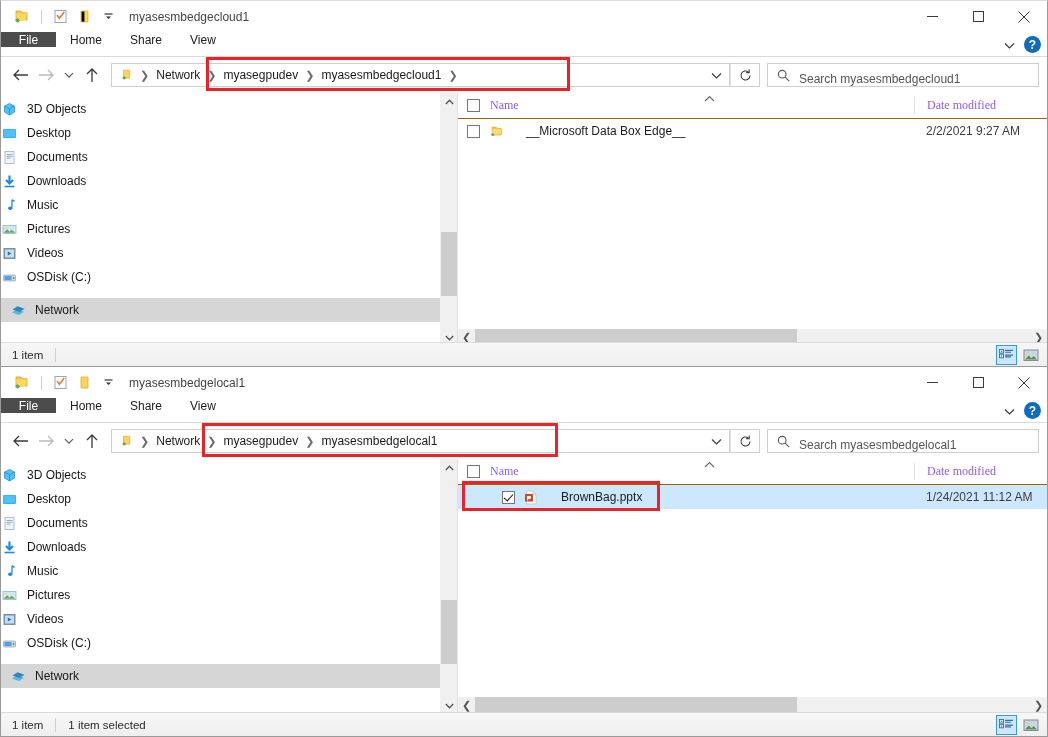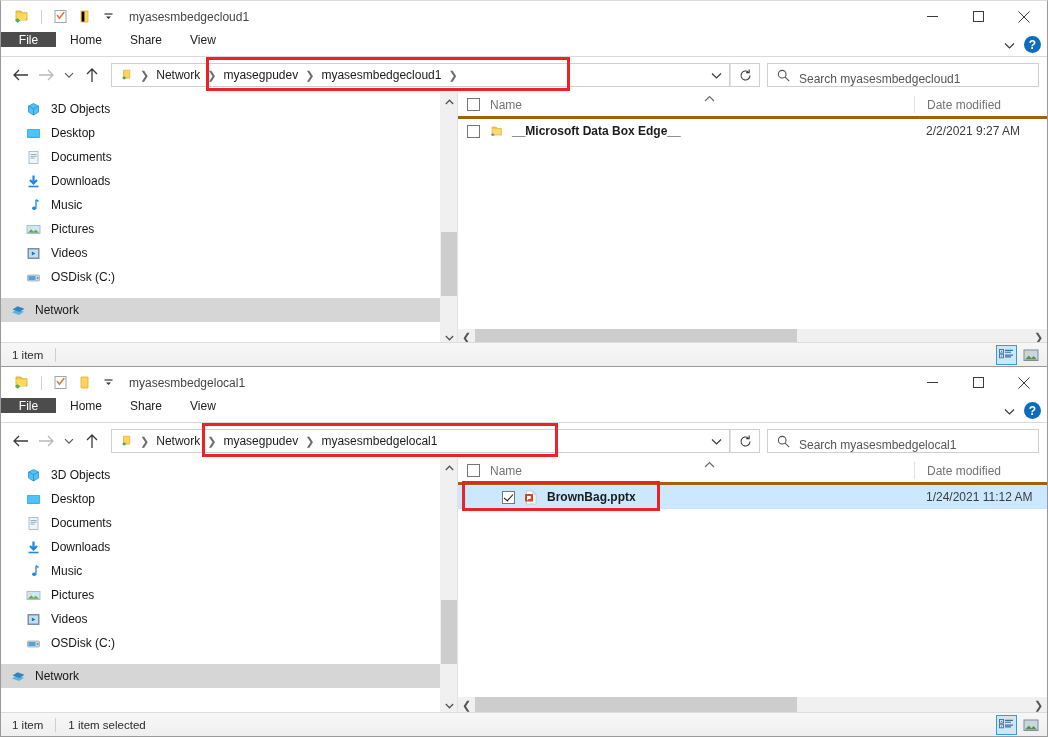--- a/index.html
+++ b/index.html
@@ -138,21 +138,21 @@
   .navpane {
     position: relative;
     width: 456px;
     background: #ffffff;
     border-right: 0;
     overflow: hidden;
   }
   .nav-items { padding-top: 4px; }
   .nav-item {
     height: 24px; display: flex; align-items: center;
-    padding-left: 24px; gap: 9px;
+    gap: 9px;
     font-size: 12px; color: #161616;
   }
   .nav-item.network-root { padding-left: 8px; background: #d6d6d6; margin-top: 9px; }
   .nav-ic { width: 17px; height: 17px; display: flex; align-items: center; justify-content: center; }
 
   .vscroll {
     position: absolute; right: 0; top: 0; width: 17px; height: 100%;
     background: #f0f0f0;
     border-left: 1px solid #f0f0f0;
   }
@@ -161,23 +161,23 @@
     color: #555;
   }
   .vscroll .arrow.bottom { position: absolute; bottom: 0; left: 0; right: 0; }
   .vthumb { position: absolute; left: 0; right: 0; background: #cdcdcd; }
 
   .divider-v { width: 1px; background: #e2e2e2; }
 
   .filepane { position: relative; flex: 1; background: #ffffff; overflow: hidden; }
   .colheader {
     height: 26px; display: flex; align-items: center;
-    border-bottom: 3px solid #a16207;
+    border-bottom: 1px solid #a16207;
     position: relative;
-    font-size: 12px; color: #737373;
+    font-size: 12px; color: #8b5cf6; font-family: Liberation Serif, serif;
   }
   .col-check {
     width: 30px; display: flex; align-items: center; justify-content: center;
   }
   .chk {
     width: 13px; height: 13px; border: 1px solid #767676; background: #fff;
     display: inline-block; position: relative;
   }
   .chk.checked::after {
     content: "";
@@ -192,21 +192,21 @@
   }
   .col-date { width: 133px; padding-left: 12px; border-left: 1px solid #e0e0e0; height: 17px; display:flex; align-items:center;}
 
   .filerow {
     height: 24px; display: flex; align-items: center;
     font-size: 12px; color: #1b1b1b;
     position: relative;
   }
   .filerow.selected { background: #cce8ff; padding-left: 35px; }
   .file-check { width: 30px; display: flex; align-items: center; justify-content: center; }
-  .file-name { flex: 1; display: flex; align-items: center; gap: 7px; padding-left: 0px; font-weight: bold; }
+  .file-name { flex: 1; display: flex; align-items: center; gap: 21px; padding-left: 0px; }
   .file-date { width: 133px; padding-left: 12px; color: #3c3c3c; }
 
   .hscroll {
     position: absolute; left: 0; right: 0; bottom: 0; height: 17px;
     background: #f0f0f0; display: flex; align-items: center;
   }
   .hscroll .harrow { width: 17px; text-align: center; color: #555; font-size: 11px; line-height: 17px; }
   .hthumb { position: absolute; top: 0; bottom: 0; background: #cdcdcd; }
 
   

